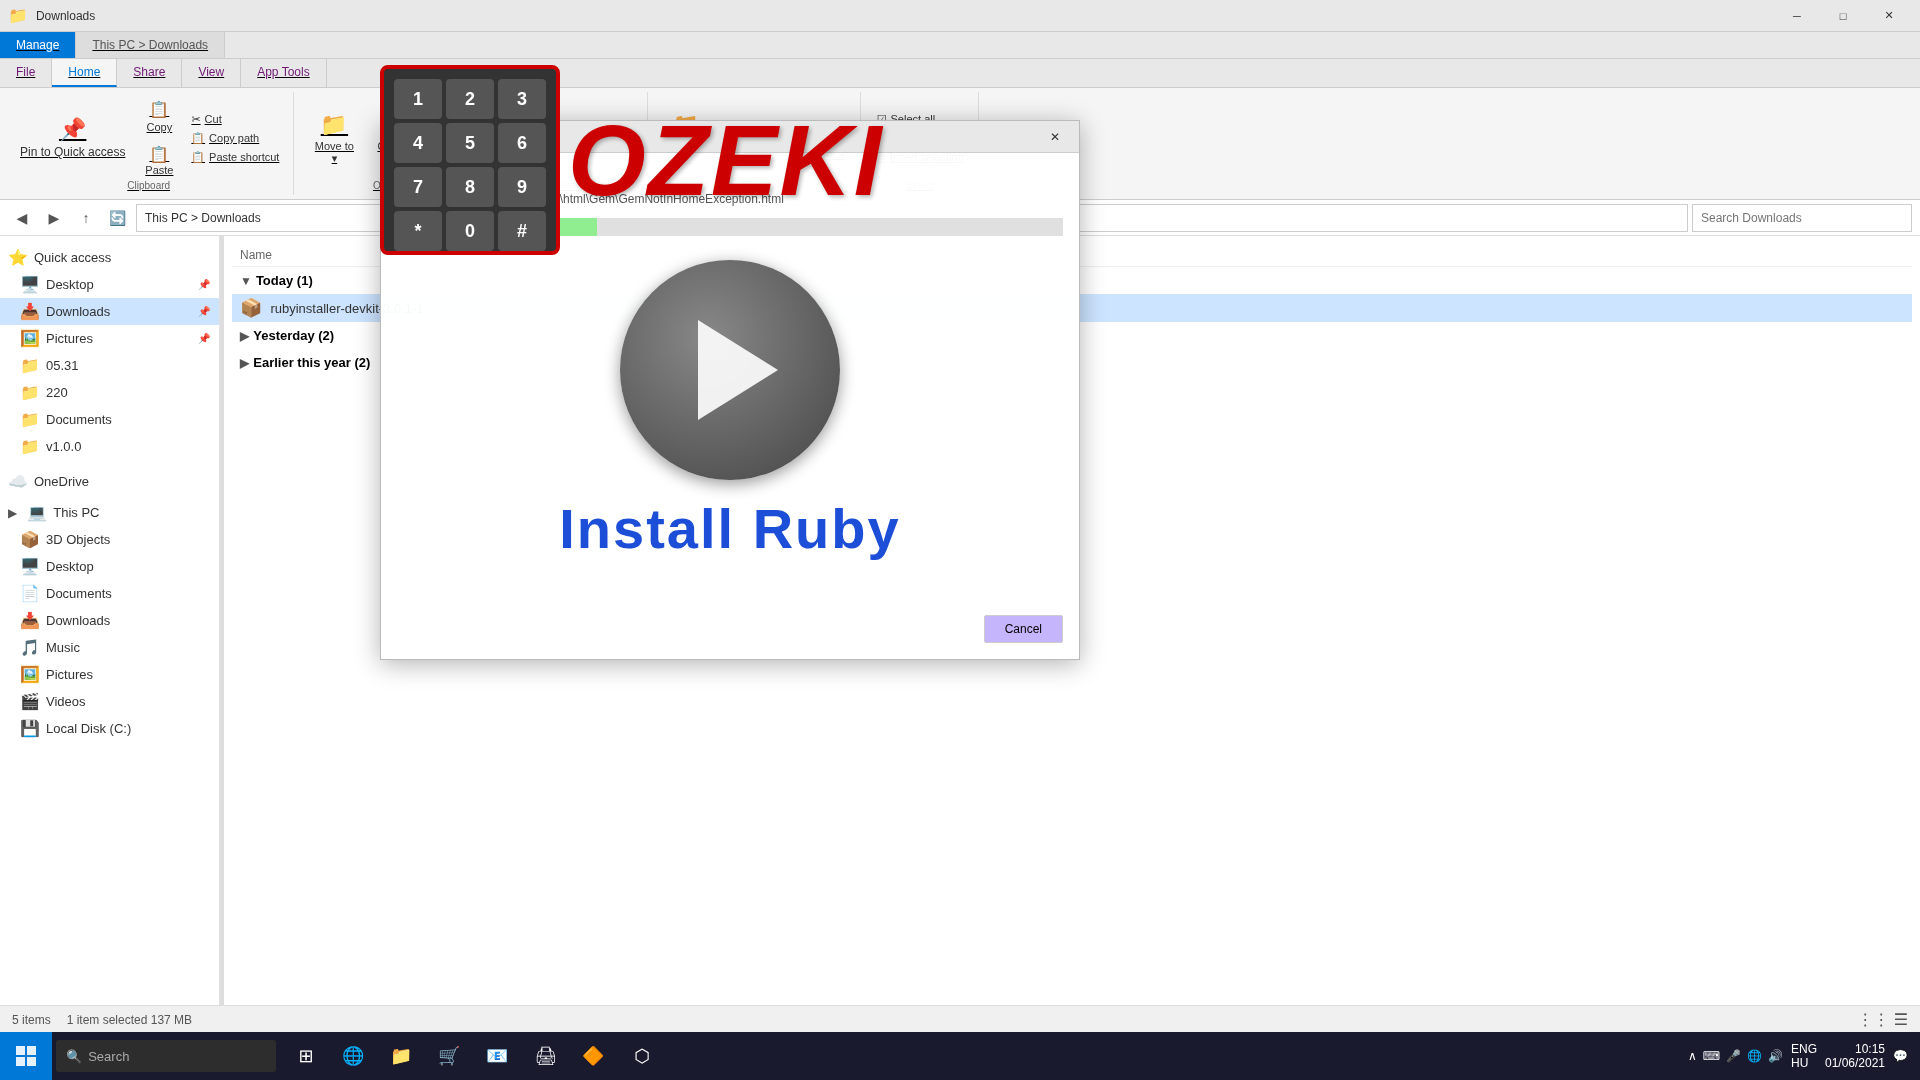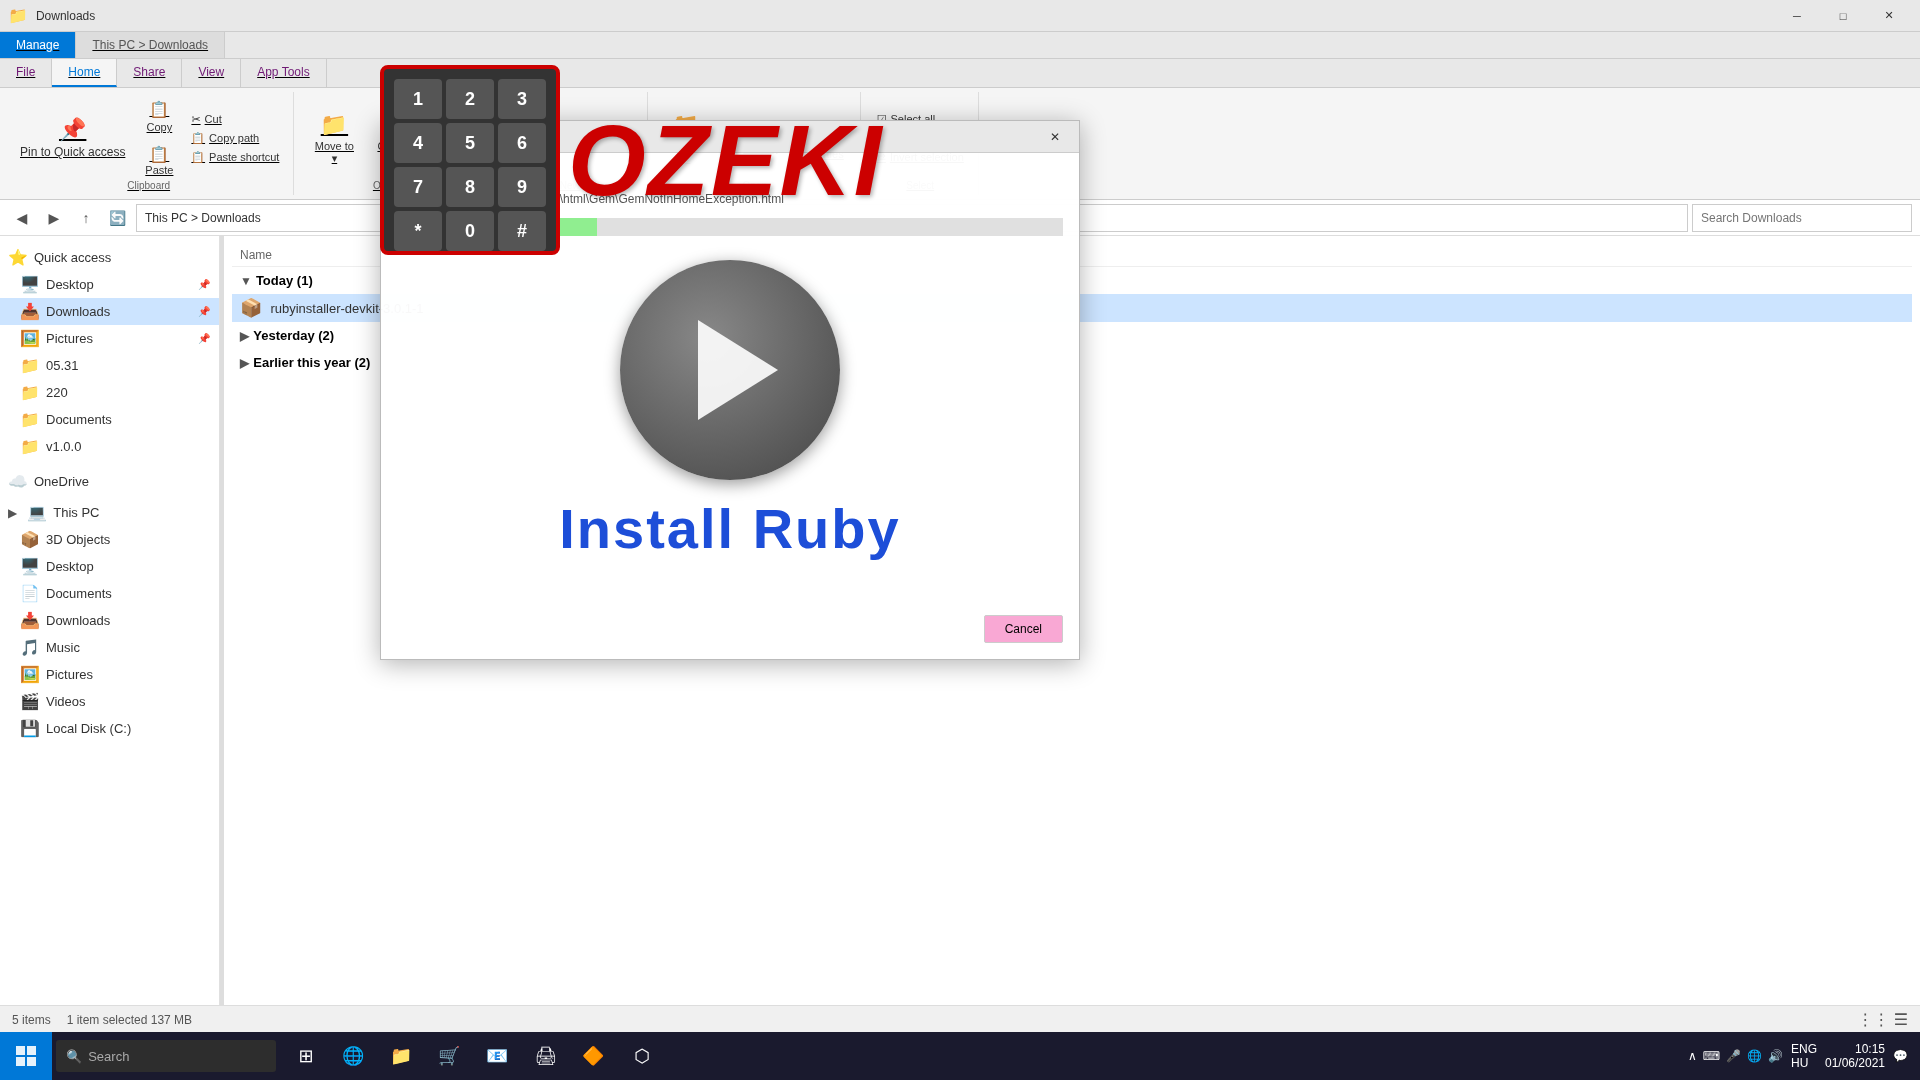--- a/index.html
+++ b/index.html
@@ -123,21 +123,21 @@
       border-bottom: 50px solid transparent;
       border-left: 80px solid white;
       margin-left: 16px;
       opacity: 0.9;
     }
     .video-install-text {
       font-size: 56px; font-weight: bold; color: #1d4ed8; letter-spacing: 2px;
     }
     .cancel-btn {
       position: absolute; bottom: 16px; right: 16px;
-      padding: 6px 20px; background: #f9a8d4;
+      padding: 6px 20px; background: #c4b5fd;
       border: 1px solid #ccc; font-size: 12px; cursor: pointer;
       border-radius: 2px;
     }
 
     
     .ozeki-overlay {
       position: absolute;
       top: 60px; left: 380px;
       width: 700px; height: 200px;
       display: flex; align-items: center;

